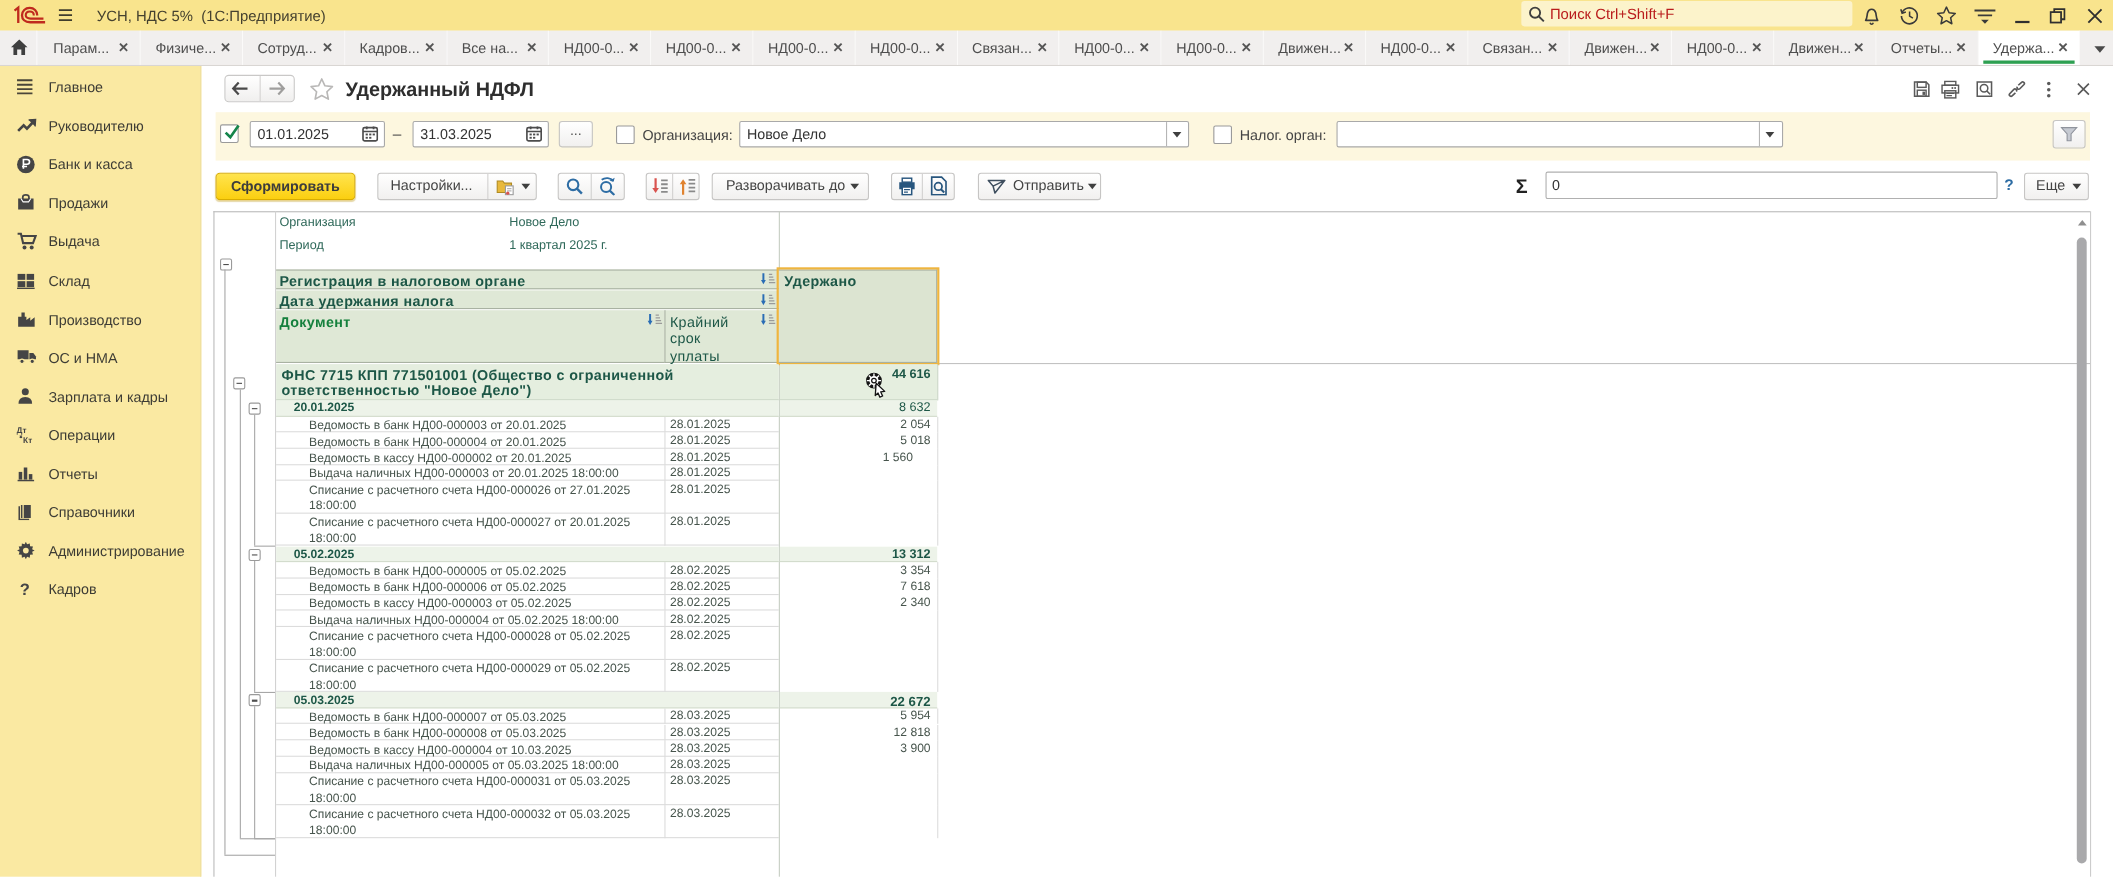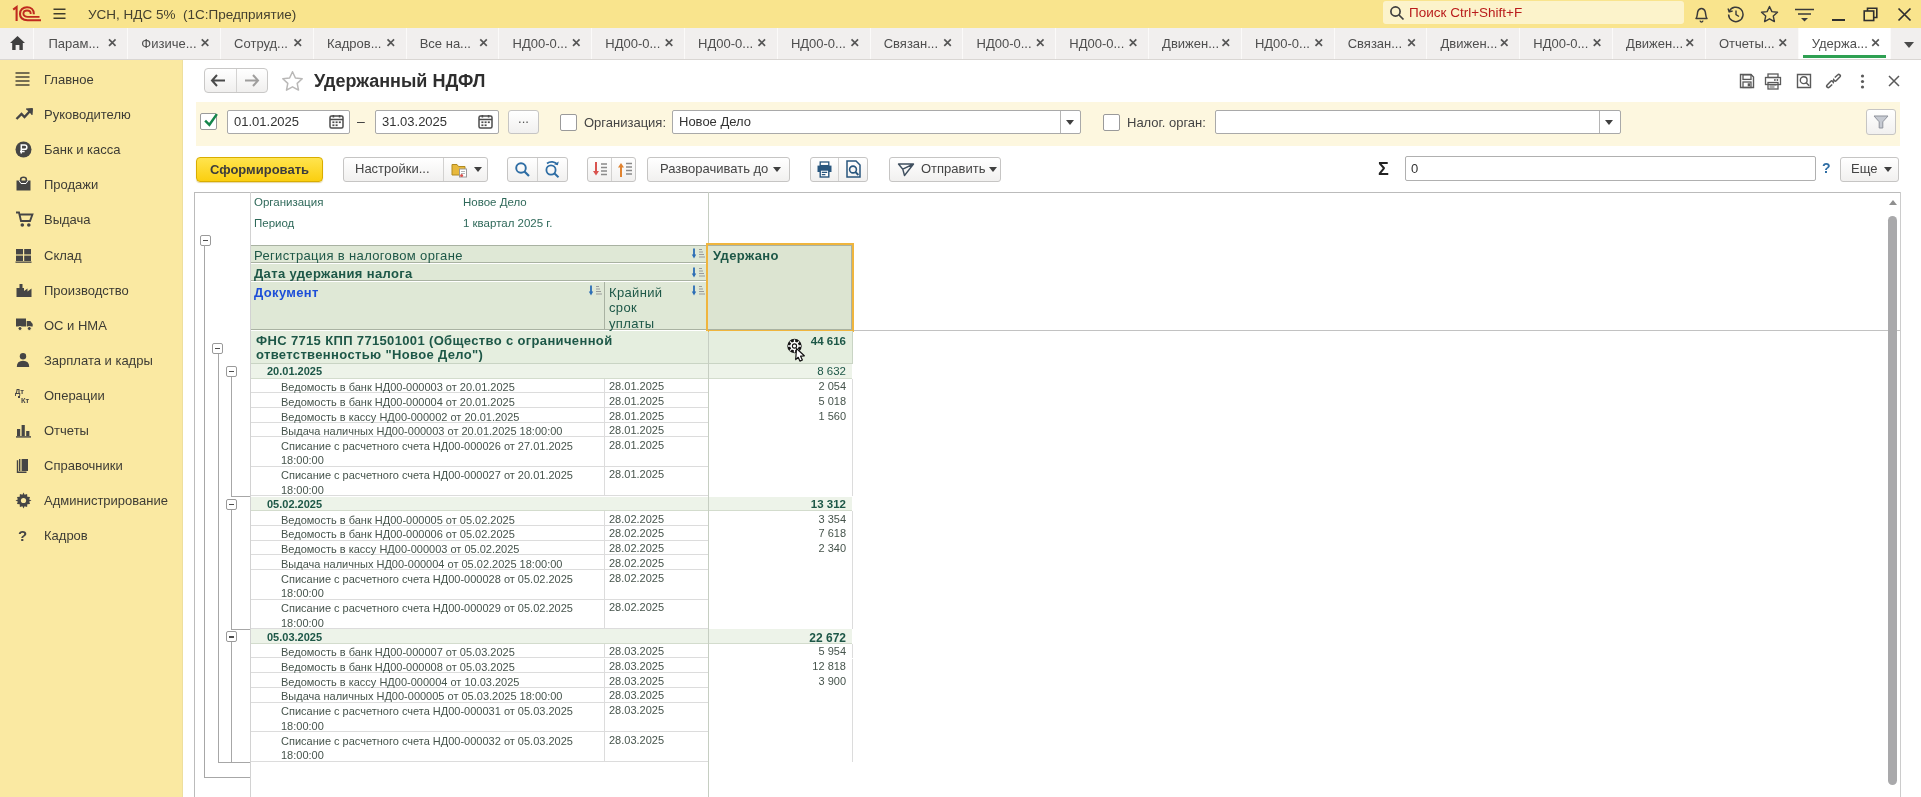--- a/index.html
+++ b/index.html
@@ -453,23 +453,23 @@
 <div class="abs" style="left:254px;top:196px;font-size:11.5px;color:#2f695a">Организация</div>
 <div class="abs" style="left:463px;top:196px;font-size:11.5px;color:#2f695a">Новое Дело</div>
 <div class="abs" style="left:254px;top:216.5px;font-size:11.5px;color:#2f695a">Период</div>
 <div class="abs" style="left:463px;top:216.5px;font-size:11.5px;color:#2f695a">1 квартал 2025 г.</div>
 <div class="abs" style="left:251px;top:245px;width:457px;height:17.7px;background:#dfe8d6;border-top:1px solid #a9b2a2;border-bottom:1px solid #a9b2a2"></div>
 <div class="abs" style="left:251px;top:263.7px;width:457px;height:17.4px;background:#dfe8d6;border-bottom:1px solid #a9b2a2"></div>
 <div class="abs" style="left:251px;top:282.1px;width:353px;height:48px;background:#dfe8d6;border-bottom:1px solid #a9b2a2"></div>
 <div class="abs" style="left:604px;top:282.1px;width:104px;height:48px;background:#dfe8d6;border-bottom:1px solid #a9b2a2;border-left:1px solid #a9b2a2"></div>
 <div class="abs" style="left:708px;top:245px;width:144px;height:85px;background:#dce4d1;border-top:1px solid #a9b2a2;border-bottom:1px solid #a9b2a2;border-right:1px solid #a9b2a2"></div>
 <div class="abs" style="left:706px;top:243px;width:148px;height:89px;border:2px solid #efb53e"></div>
-<div class="abs" style="left:254px;top:247.5px;font-size:13px;letter-spacing:0.35px;font-weight:normal;color:#1d5747">Регистрация в налоговом органе</div>
+<div class="abs" style="left:254px;top:247.5px;font-size:13px;letter-spacing:0.35px;font-weight:bold;color:#1d5747">Регистрация в налоговом органе</div>
 <div class="abs" style="left:254px;top:266px;font-size:13px;letter-spacing:0.35px;font-weight:bold;color:#1d5747">Дата удержания налога</div>
-<div class="abs" style="left:254px;top:284.5px;font-size:13px;letter-spacing:0.35px;font-weight:bold;color:#1d4ed8">Документ</div>
+<div class="abs" style="left:254px;top:284.5px;font-size:13px;letter-spacing:0.35px;font-weight:bold;color:#15803d">Документ</div>
 <div class="abs" style="left:609px;top:284.5px;font-size:13px;letter-spacing:0.35px;font-weight:normal;color:#1d5747;line-height:15.7px">Крайний<br>срок<br>уплаты</div>
 <div class="abs" style="left:713px;top:247.5px;font-size:13px;letter-spacing:0.35px;font-weight:bold;color:#1d5747">Удержано</div>
 <svg class="abs" style="left:691px;top:248px" width="14" height="12" viewBox="0 0 14 12">
 <path d="M3,0.5 L3,8" stroke="#2a6db5" stroke-width="1.8"></path>
     <path d="M0.8,6.5 L3,10.5 L5.2,6.5 Z" fill="#2a6db5"></path>
 <g stroke="#9a9a9a" stroke-width="1.1">
       <path d="M8,1.5 h3 M8,4 h4 M8,6.5 h5 M8,9 h6"></path>
     </g>
   </svg>
 <svg class="abs" style="left:691px;top:267px" width="14" height="12" viewBox="0 0 14 12">
@@ -510,21 +510,21 @@
 <div class="abs" style="left:251px;top:393.3px;width:457px;height:14.7px;border-bottom:1px solid #dcdcdc"></div>
 <div class="abs" style="left:604px;top:393.3px;width:1px;height:14.7px;background:#dcdcdc"></div>
 <div class="abs" style="left:281px;top:394.8px;width:320px;font-size:11px;color:#46544c;line-height:14.6px">Ведомость в банк НД00-000004 от 20.01.2025</div>
 <div class="abs" style="left:609px;top:394.8px;font-size:11px;color:#46544c">28.01.2025</div>
 <div class="num" style="left:708px;top:394.8px;width:138px;font-size:11px;color:#46544c">5 018</div>
 <div class="abs" style="left:852px;top:393.3px;width:1px;height:14.7px;background:#dcdcdc"></div>
 <div class="abs" style="left:251px;top:408.0px;width:457px;height:14.7px;border-bottom:1px solid #dcdcdc"></div>
 <div class="abs" style="left:604px;top:408.0px;width:1px;height:14.7px;background:#dcdcdc"></div>
 <div class="abs" style="left:281px;top:409.5px;width:320px;font-size:11px;color:#46544c;line-height:14.6px">Ведомость в кассу НД00-000002 от 20.01.2025</div>
 <div class="abs" style="left:609px;top:409.5px;font-size:11px;color:#46544c">28.01.2025</div>
-<div class="num" style="left:708px;top:409.5px;width:138px;font-size:11px;color:#46544c">1 560</div>
+<div class="num" style="left:708px;top:409.5px;width:122px;font-size:11px;color:#46544c">1 560</div>
 <div class="abs" style="left:852px;top:408.0px;width:1px;height:14.7px;background:#dcdcdc"></div>
 <div class="abs" style="left:251px;top:422.7px;width:457px;height:14.7px;border-bottom:1px solid #dcdcdc"></div>
 <div class="abs" style="left:604px;top:422.7px;width:1px;height:14.7px;background:#dcdcdc"></div>
 <div class="abs" style="left:281px;top:424.2px;width:320px;font-size:11px;color:#46544c;line-height:14.6px">Выдача наличных НД00-000003 от 20.01.2025 18:00:00</div>
 <div class="abs" style="left:609px;top:424.2px;font-size:11px;color:#46544c">28.01.2025</div>
 <div class="abs" style="left:852px;top:422.7px;width:1px;height:14.7px;background:#dcdcdc"></div>
 <div class="abs" style="left:251px;top:437.4px;width:457px;height:29.55px;border-bottom:1px solid #dcdcdc"></div>
 <div class="abs" style="left:604px;top:437.4px;width:1px;height:29.55px;background:#dcdcdc"></div>
 <div class="abs" style="left:281px;top:438.9px;width:320px;font-size:11px;color:#46544c;line-height:14.6px">Списание с расчетного счета НД00-000026 от 27.01.2025 18:00:00</div>
 <div class="abs" style="left:609px;top:438.9px;font-size:11px;color:#46544c">28.01.2025</div>

